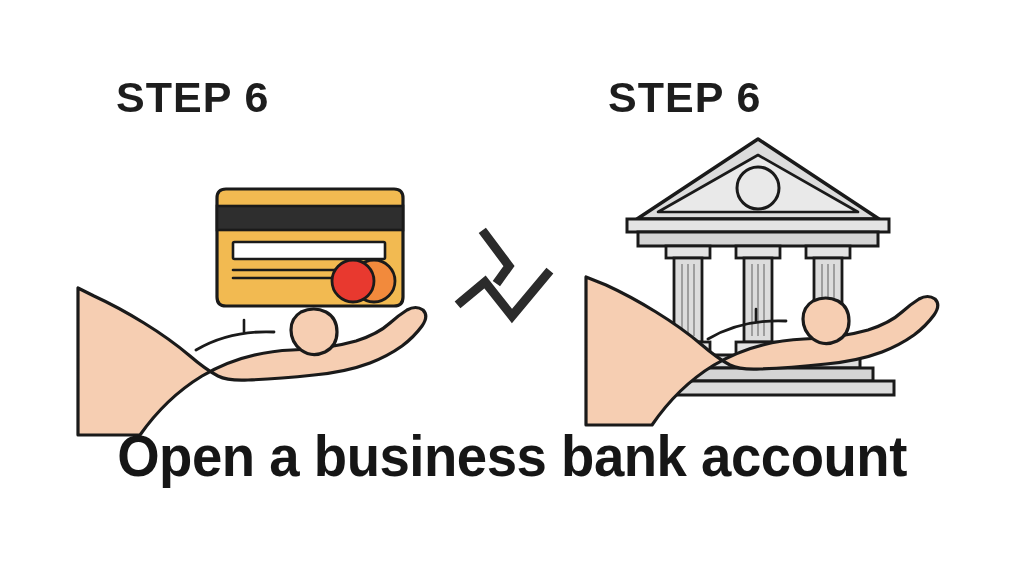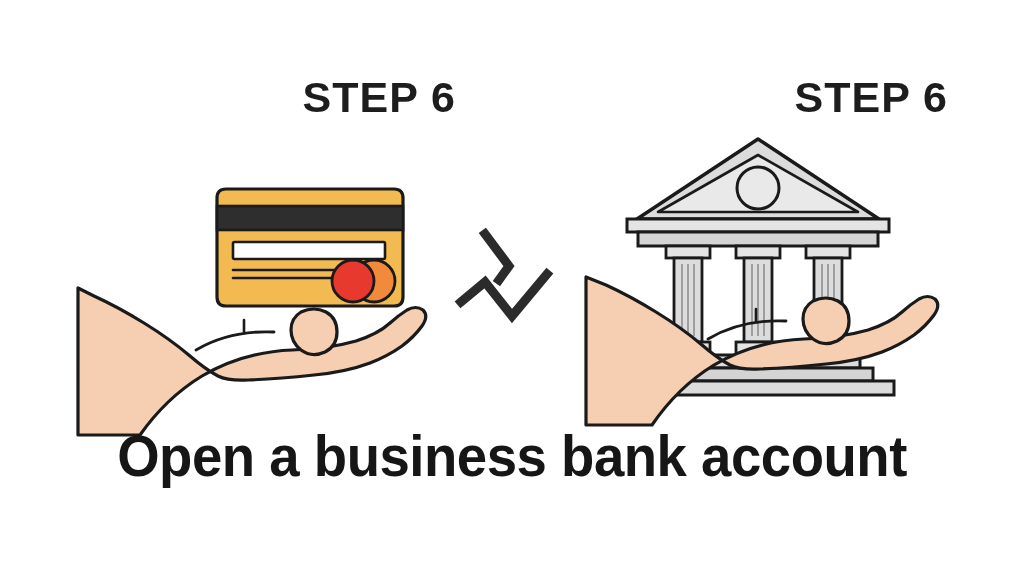--- a/index.html
+++ b/index.html
@@ -17,21 +17,21 @@
     height: 576px;
     background: #ffffff;
     overflow: hidden;
   }
 
   
   .step-label {
     position: absolute;
     top: 76px;
     width: 340px;
-    text-align: right;
+    text-align: left;
     font-family: "Liberation Sans", sans-serif;
     font-weight: bold;
     font-size: 43px;
     letter-spacing: 1px;
     color: #1d1d1d;
     line-height: 1;
     white-space: nowrap;
     user-select: none;
   }
   #step-left  { left: 116px; }

